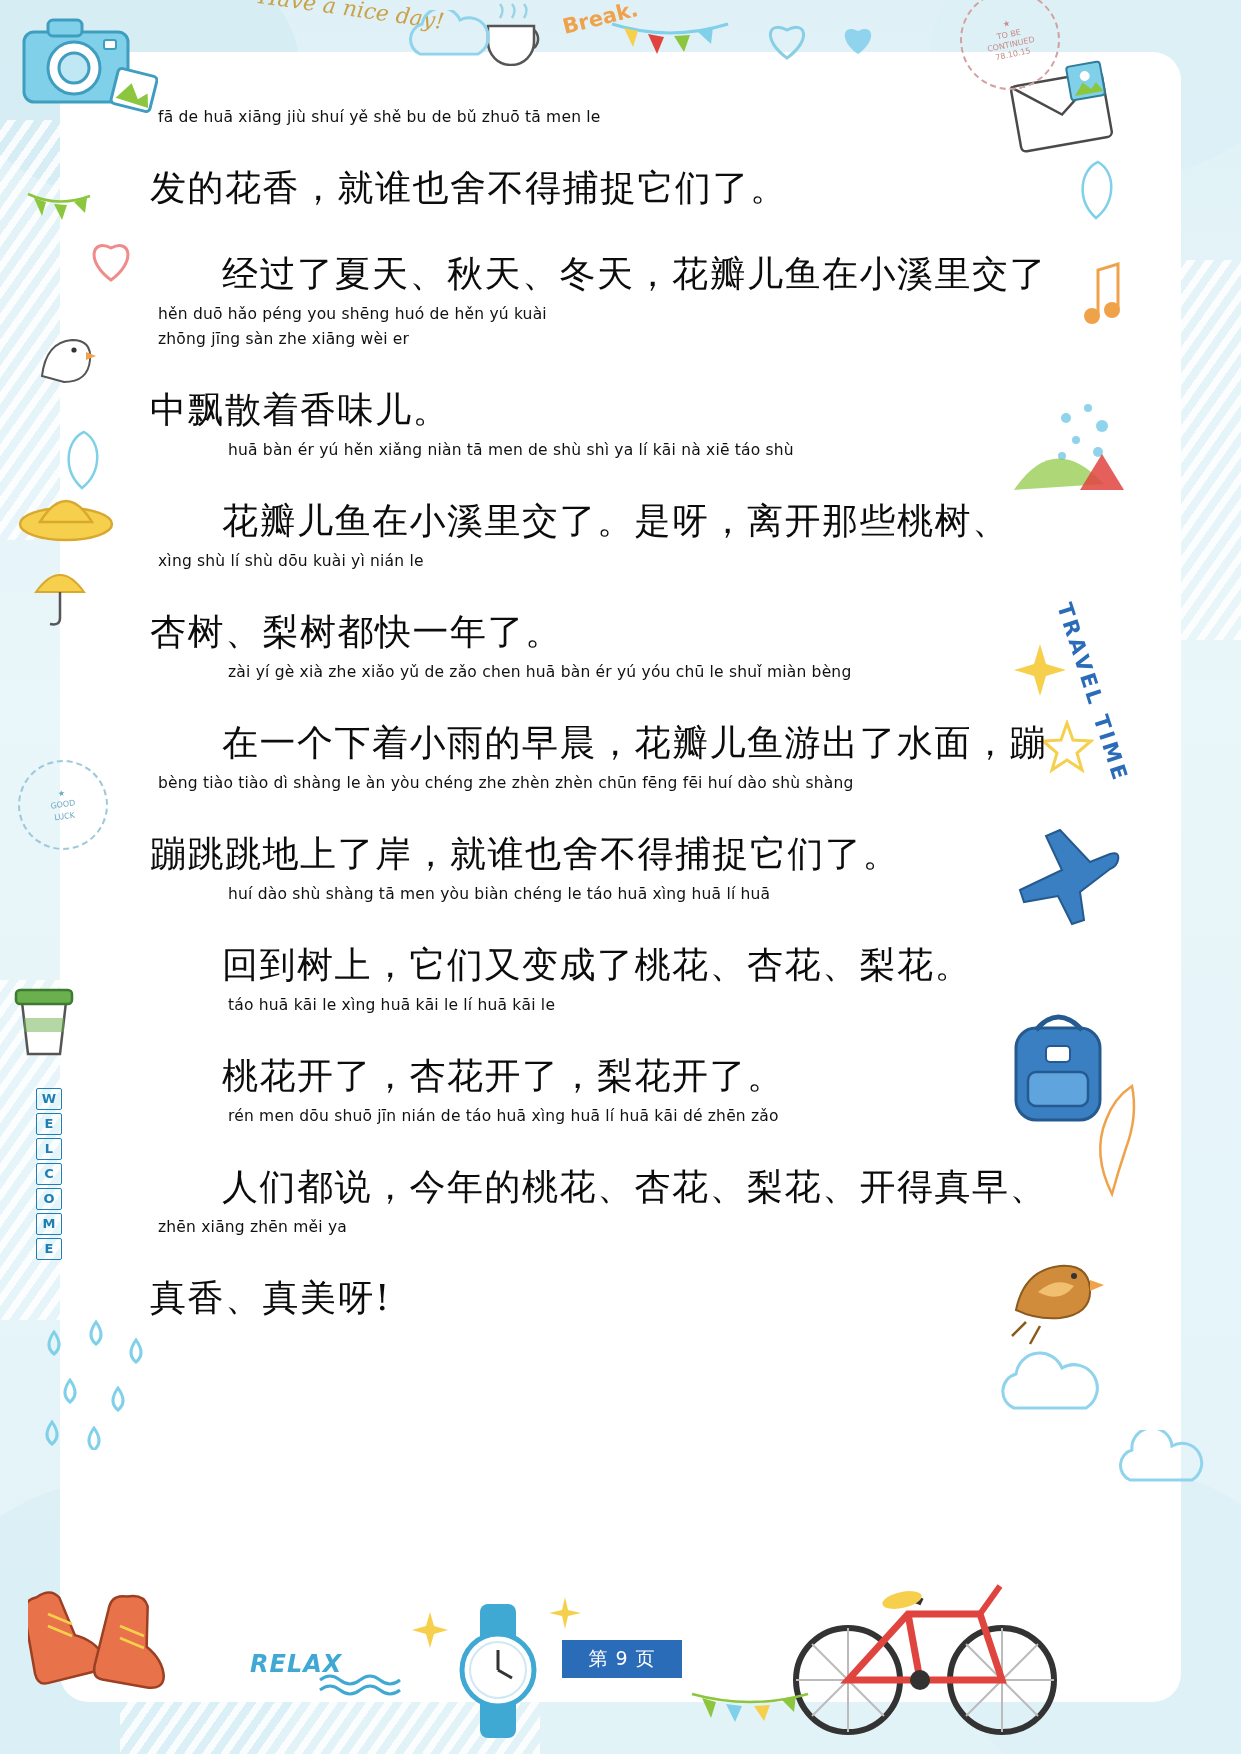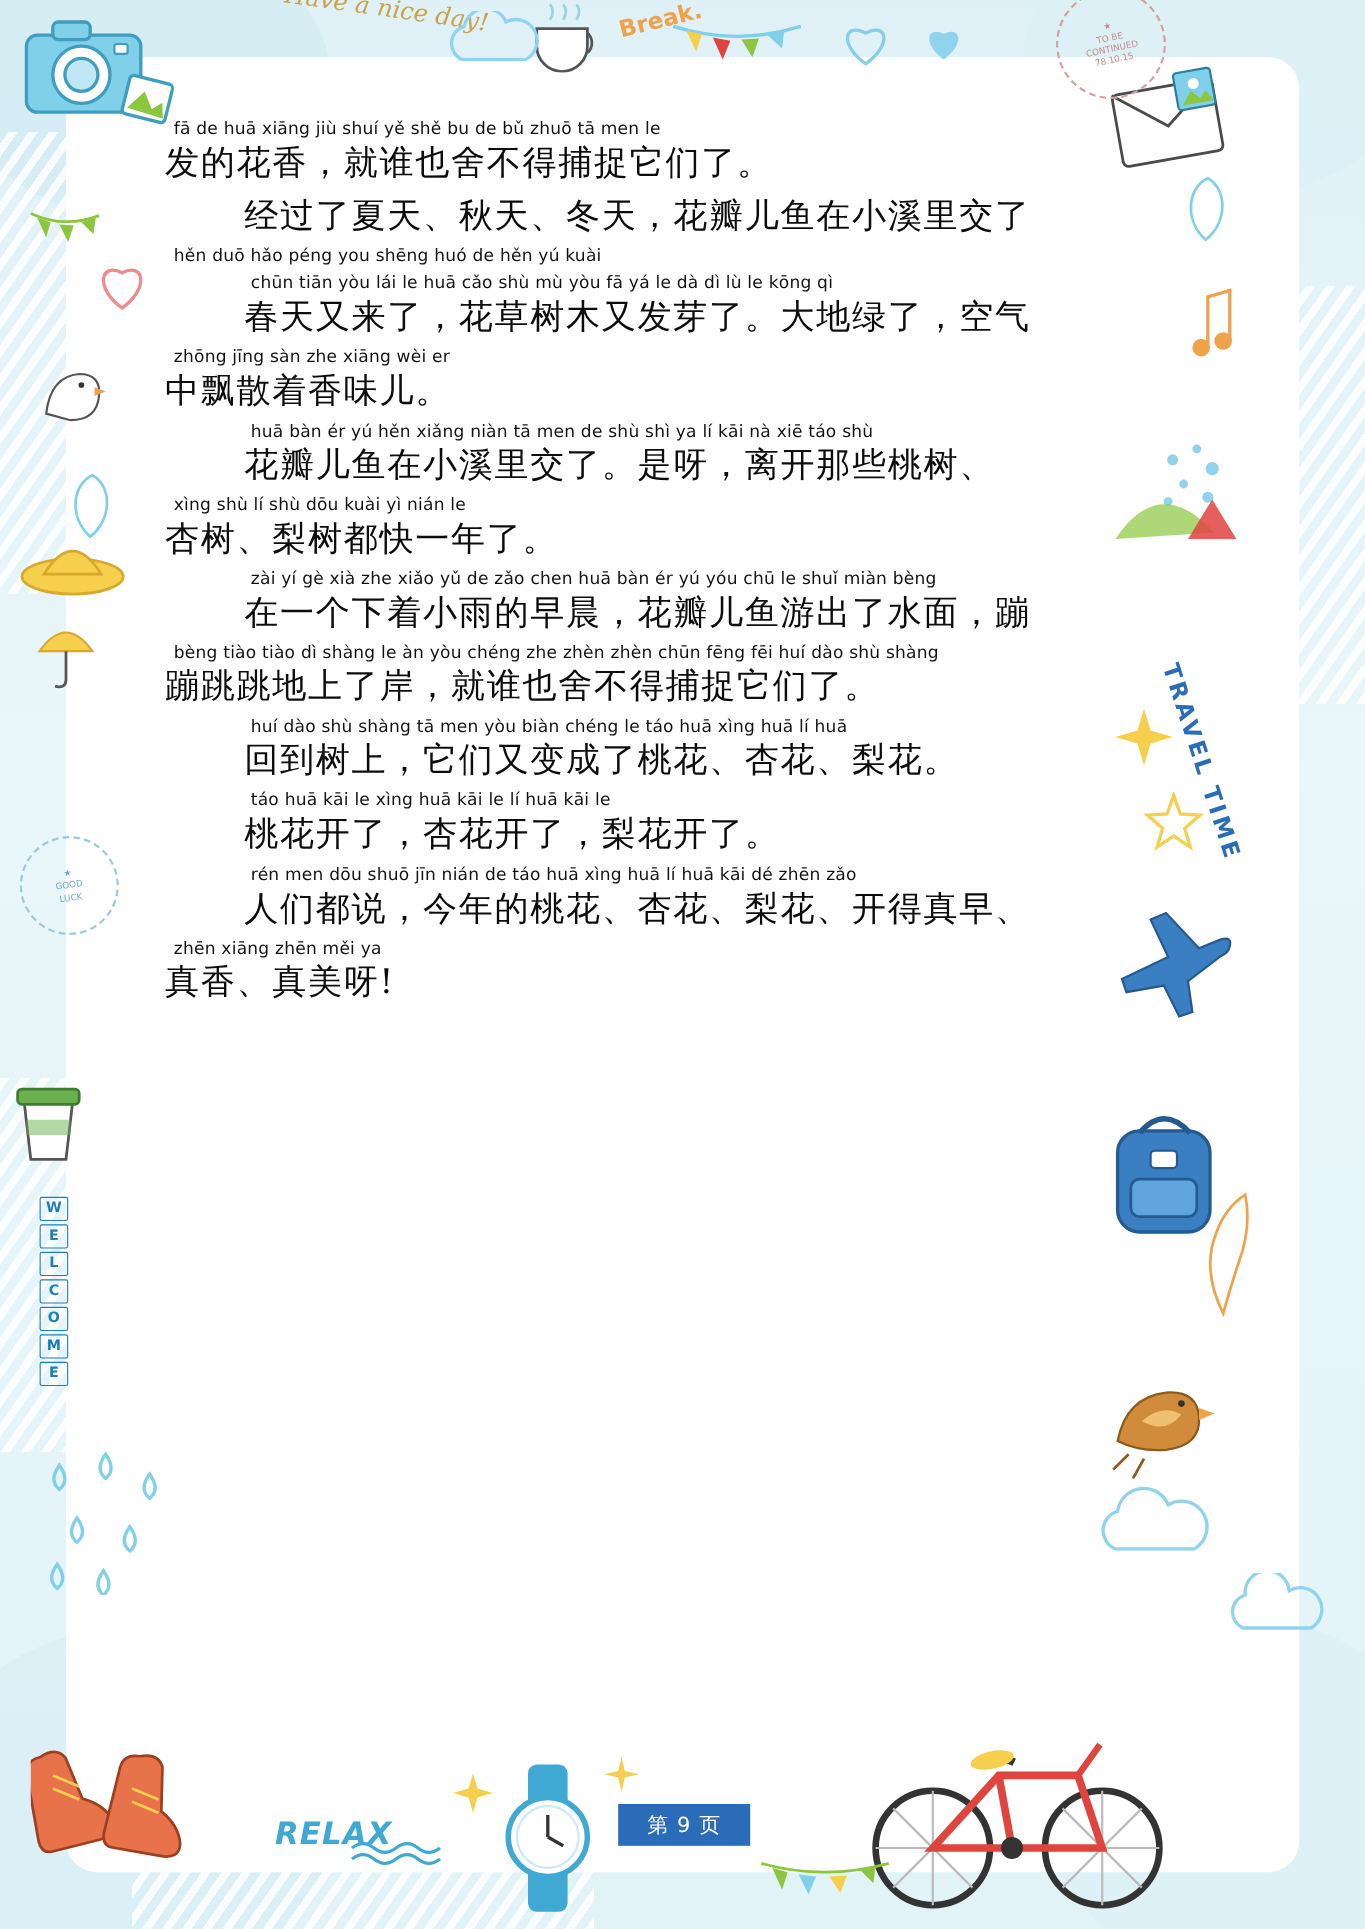--- a/index.html
+++ b/index.html
@@ -64,25 +64,26 @@
     font-family: "DejaVu Sans", sans-serif;
     font-size: 15.5px;
     color: #111;
     letter-spacing: .2px;
     white-space: nowrap;
     line-height: 1.2;
     height: 19px;
   }
   .hanzi {
     font-family: "DejaVu Serif", serif;
-    font-size: 31px;
+    font-size: 36px;
     color: #0c0c0c;
     letter-spacing: 1.5px;
     white-space: nowrap;
     line-height: 1.36;
+    margin-top: 37px;
   }
   .indent-1 .pinyin { padding-left: 8px; }
   .indent-1 .hanzi  { padding-left: 0px; }
   .indent-2 .pinyin { padding-left: 78px; }
   .indent-2 .hanzi  { padding-left: 72px; }
 
   
   .page-number {
     position: absolute;
     left: 562px;
@@ -131,21 +132,21 @@
     color: #2b6cb8;
     transform: rotate(72deg);
     transform-origin: left top;
     white-space: nowrap;
   }
   .relax {
     position: absolute;
     left: 250px;
     top: 1650px;
     font-family: "DejaVu Sans", sans-serif;
-    font-size: 28px;
+    font-size: 24px;
     font-weight: bold;
     font-style: italic;
     color: #3fa9d4;
     letter-spacing: 1px;
   }
   .break-tag {
     position: absolute;
     left: 562px;
     top: 6px;
     font-family: "DejaVu Sans", sans-serif;
@@ -497,24 +498,20 @@
     </div>
 
     <div class="line indent-2">
       <div class="hanzi">经过了夏天、秋天、冬天，花瓣儿鱼在小溪里交了</div>
     </div>
 
     <div class="line indent-1">
       <div class="pinyin">hěn duō hǎo péng you        shēng huó  de  hěn  yú  kuài</div>
     </div>
 
-    <div class="line indent-2">
-      <div class="pinyin">chūn tiān  yòu   lái   le      huā cǎo shù mù yòu  fā  yá  le      dà  dì  lù  le      kōng qì</div>
-      <div class="hanzi">春天又来了，花草树木又发芽了。大地绿了，空气</div>
-    </div>
 
     <div class="line indent-1">
       <div class="pinyin">zhōng jīng sàn  zhe xiāng wèi   er</div>
       <div class="hanzi">中飘散着香味儿。</div>
     </div>
 
     <div class="line indent-2">
       <div class="pinyin">huā bàn  ér   yú  hěn xiǎng niàn  tā  men de  shù      shì  ya      lí  kāi  nà  xiē táo shù</div>
       <div class="hanzi">花瓣儿鱼在小溪里交了。是呀，离开那些桃树、</div>
     </div>

